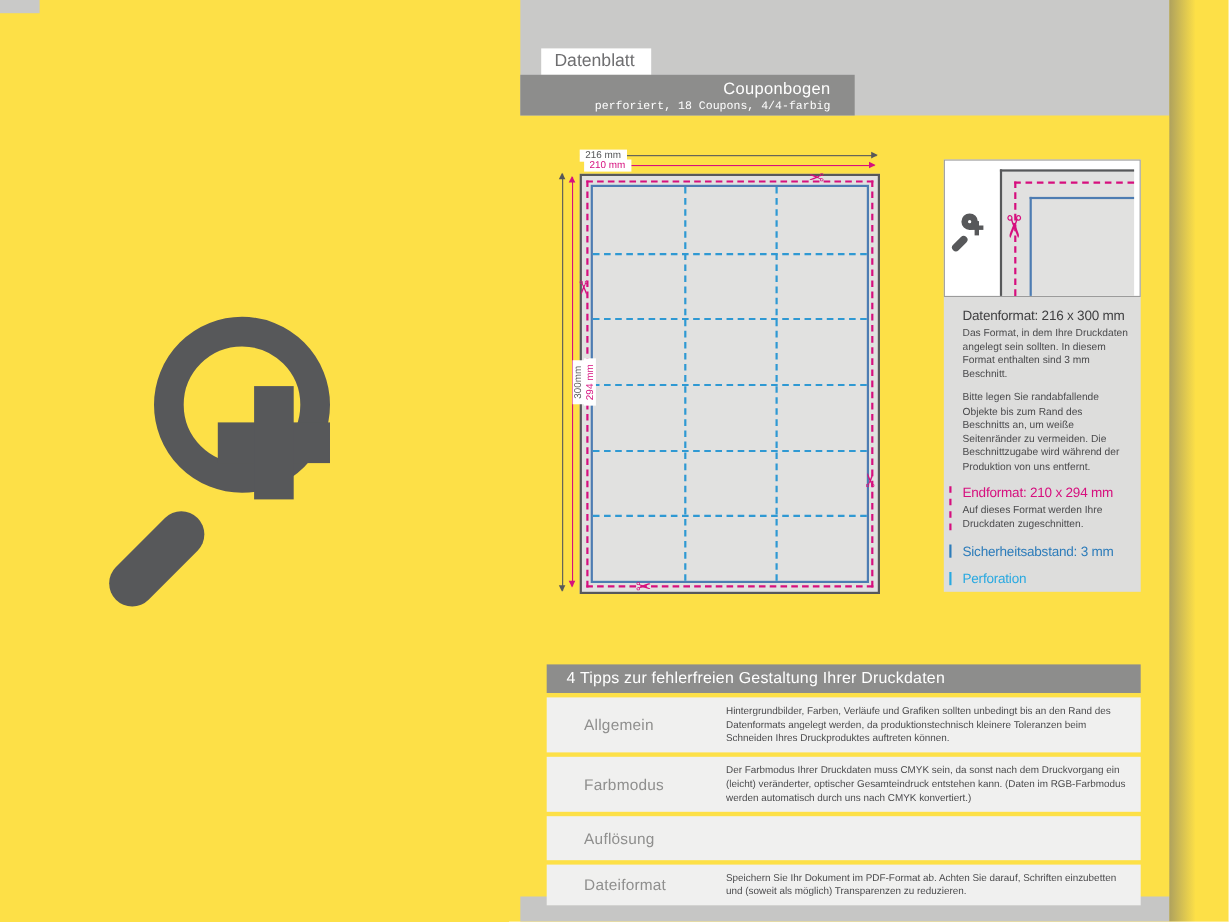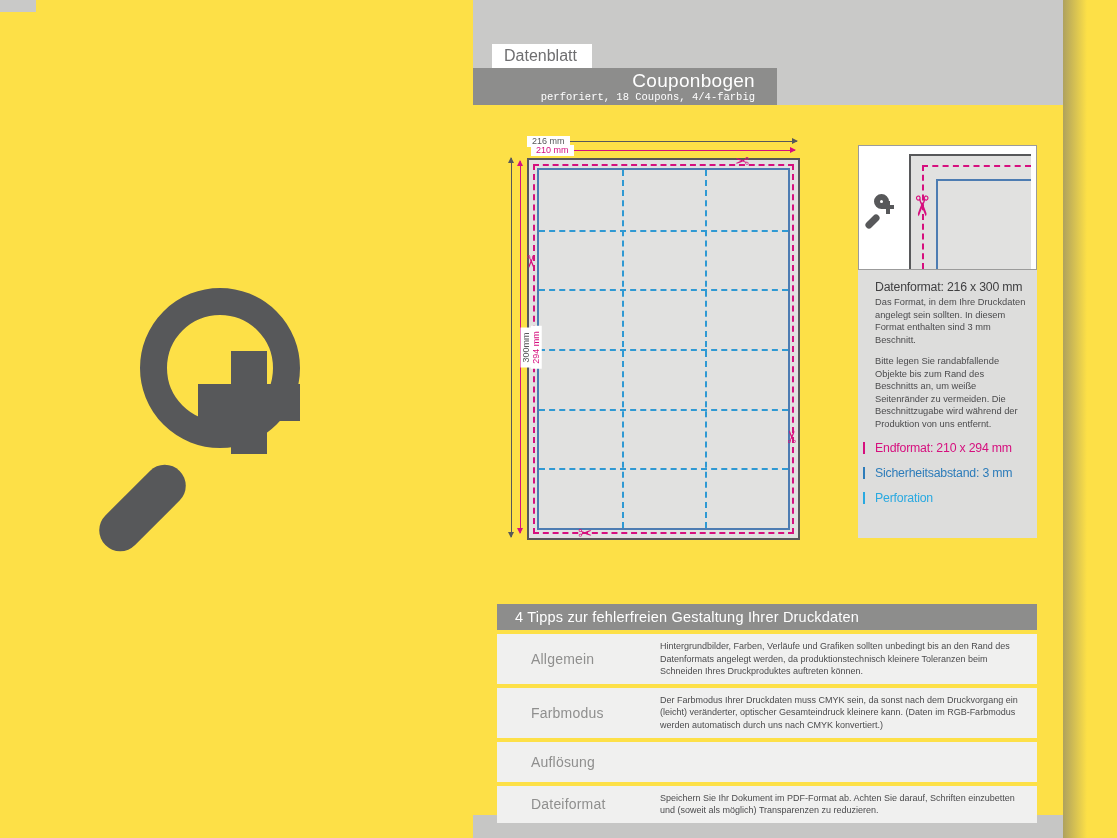--- a/index.html
+++ b/index.html
@@ -11,21 +11,21 @@
   .corner-sliver { position:absolute; left:0; top:0; width:36px; height:12px; background:#c9c9c8; }
   .top-band { position:absolute; left:473px; top:0; width:590px; height:105px; background:#c9c9c8; }
   .page-shadow { position:absolute; left:1063px; top:0; width:24px; height:838px;
     background:linear-gradient(to right, rgba(110,110,112,.55), rgba(255,255,255,0)); }
   .footer-band { position:absolute; left:473px; top:815px; width:590px; height:23px; background:#c6c6c5; }
 
   .tab { position:absolute; left:492px; top:44px; width:100px; height:24px; background:#ffffff;
     color:#6e6e70; font-size:16px; line-height:24px; padding-left:12px; }
   .banner { position:absolute; left:473px; top:68px; width:304px; height:37px; background:#8d8d8c;
     color:#fff; text-align:right; padding-right:22px; }
-  .banner .title { font-size:19px; line-height:21px; padding-top:2px; letter-spacing:.3px;padding-left:44px; }
+  .banner .title { font-size:15px; line-height:21px; padding-top:2px; letter-spacing:.3px;padding-left:44px; }
   .banner .subtitle { font-size:10.5px; line-height:12px;font-family:Liberation Mono, monospace; }
 
   
   .dim-h, .dim-v { position:absolute; display:flex; align-items:center; justify-content:flex-start; }
   .dim-h .line { position:absolute; left:1px; right:1px; top:50%; height:1px; background:currentColor; }
   .dim-v .line { position:absolute; top:1px; bottom:1px; left:50%; width:1px; background:currentColor; }
   .dim-h::before { content:""; position:absolute; left:0; top:50%; margin-top:-3px;
     border-top:3px solid transparent; border-bottom:3px solid transparent; border-right:6px solid currentColor; }
   .dim-h::after { content:""; position:absolute; right:0; top:50%; margin-top:-3px;
     border-top:3px solid transparent; border-bottom:3px solid transparent; border-left:6px solid currentColor; }
@@ -172,40 +172,41 @@
 
   <div class="side-panel">
     <div class="sb-section">
       <div class="sb-h dark">Datenformat: 216 x 300 mm</div>
       <div class="sb-p">Das Format, in dem Ihre Druckdaten angelegt sein sollten. In diesem Format enthalten sind 3 mm Beschnitt.</div>
       <div class="sb-p">Bitte legen Sie randabfallende Objekte bis zum Rand des Beschnitts an, um weiße Seitenränder zu vermeiden. Die Beschnittzugabe wird während der Produktion von uns entfernt.</div>
     </div>
     <div class="sb-section">
       <div class="sb-rule rule-magenta"></div>
       <div class="sb-h magenta">Endformat: 210 x 294 mm</div>
+      <div class="sb-p">Auf dieses Format werden Ihre Druckdaten zugeschnitten.</div>
     </div>
     <div class="sb-section">
       <div class="sb-rule rule-blue"></div>
       <div class="sb-h blue">Sicherheitsabstand: 3 mm</div>
     </div>
     <div class="sb-section">
       <div class="sb-rule rule-cyan"></div>
       <div class="sb-h cyan">Perforation</div>
     </div>
   </div>
 
   <div class="tips">
     <div class="tips-header">4 Tipps zur fehlerfreien Gestaltung Ihrer Druckdaten</div>
     <div class="tips-row row-h44">
       <div class="tips-label">Allgemein</div>
       <div class="tips-text">Hintergrundbilder, Farben, Verläufe und Grafiken sollten unbedingt bis an den Rand des Datenformats angelegt werden, da produktionstechnisch kleinere Toleranzen beim Schneiden Ihres Druckproduktes auftreten können.</div>
     </div>
     <div class="tips-row row-h40">
       <div class="tips-label">Farbmodus</div>
-      <div class="tips-text">Der Farbmodus Ihrer Druckdaten muss CMYK sein, da sonst nach dem Druckvorgang ein (leicht) veränderter, optischer Gesamteindruck kleinere kann. (Daten im RGB-Farbmodus werden automatisch durch uns nach CMYK konvertiert.)</div>
+      <div class="tips-text">Der Farbmodus Ihrer Druckdaten muss CMYK sein, da sonst nach dem Druckvorgang ein (leicht) veränderter, optischer Gesamteindruck entstehen kann. (Daten im RGB-Farbmodus werden automatisch durch uns nach CMYK konvertiert.)</div>
     </div>
     <div class="tips-row row-h40">
       <div class="tips-label">Auflösung</div>
     </div>
     <div class="tips-row row-h30">
       <div class="tips-label">Dateiformat</div>
       <div class="tips-text">Speichern Sie Ihr Dokument im PDF-Format ab. Achten Sie darauf, Schriften einzubetten und (soweit als möglich) Transparenzen zu reduzieren.</div>
     </div>
   </div>
 

